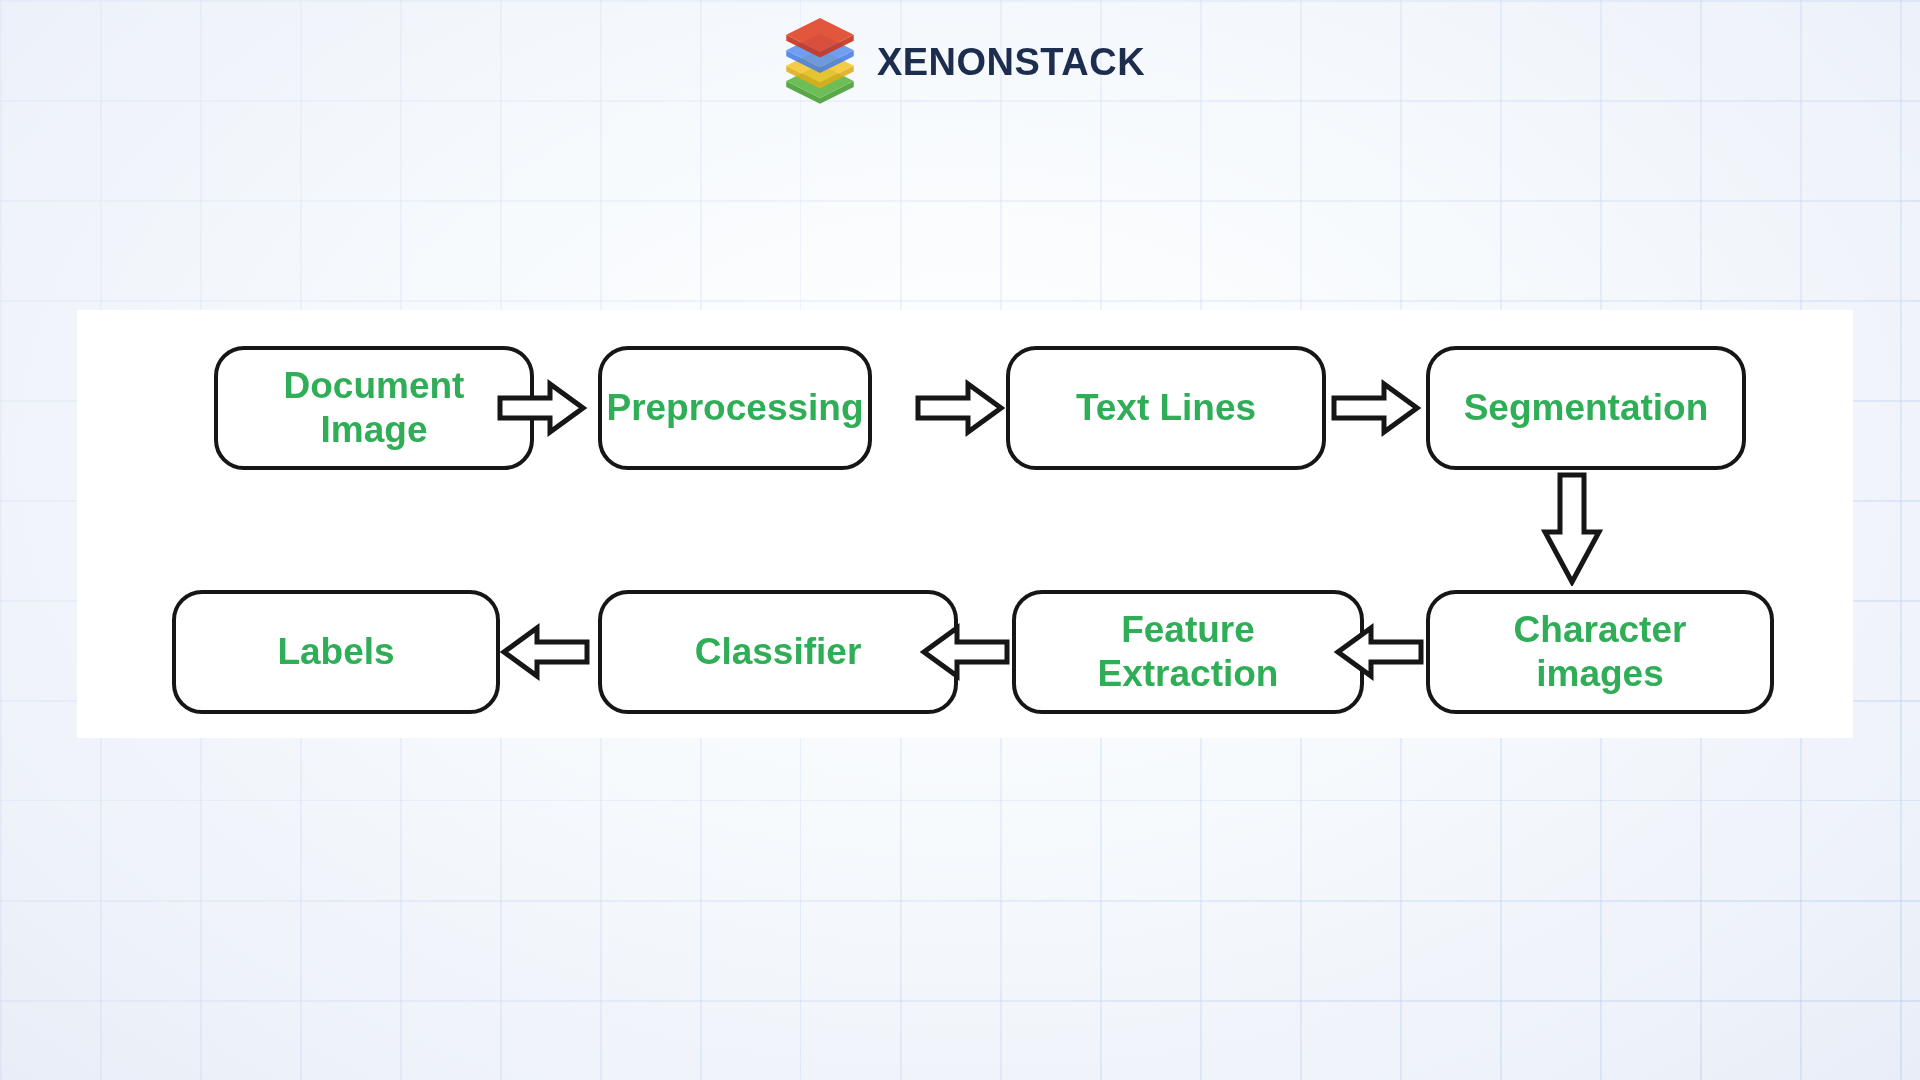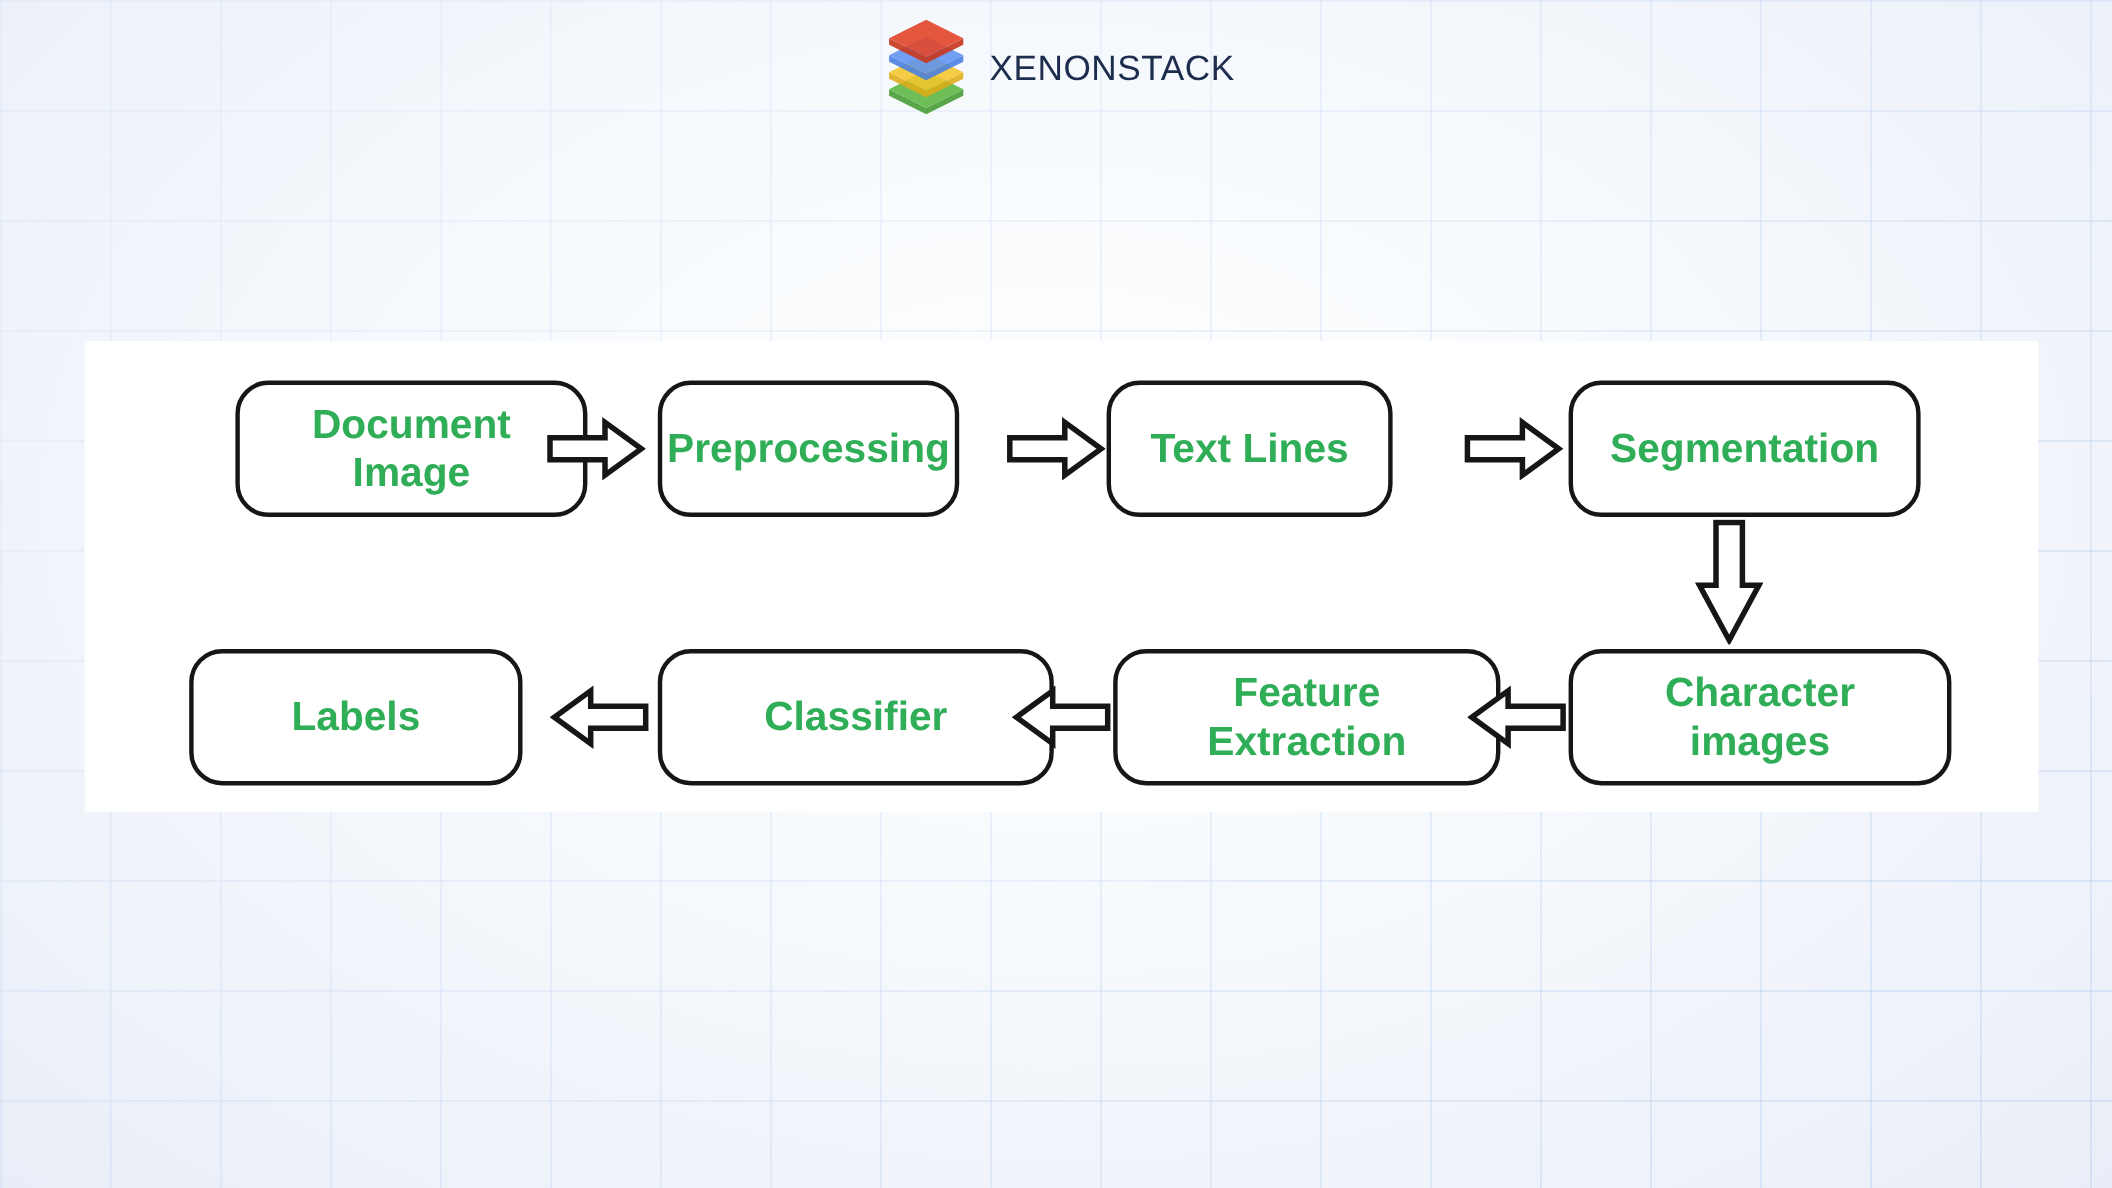--- a/index.html
+++ b/index.html
@@ -18,21 +18,21 @@
             mask-image:linear-gradient(135deg, rgba(0,0,0,.25) 0%, rgba(0,0,0,.45) 40%, rgba(0,0,0,.85) 100%);
   }
 
   
   .logo{
     position:absolute;top:18px;left:0;right:0;z-index:2;
     display:flex;align-items:center;justify-content:center;gap:12px;
   }
   .logo-icon{width:90px;height:88px;display:block;}
   .logo-word{
-    font-size:32px;font-weight:400;letter-spacing:0.5px;
+    font-size:38px;font-weight:700;letter-spacing:0.5px;
     color:var(--brand-navy,#1d2d4e);
   }
 
   
   .canvas{
     position:absolute;left:77px;top:310px;width:1776px;height:428px;
     background:#ffffff;z-index:1;
   }
 
   
@@ -40,26 +40,26 @@
     position:absolute;z-index:2;box-sizing:border-box;
     border:4px solid var(--ink,#161616);border-radius:30px;background:#fff;
     display:flex;align-items:center;justify-content:center;text-align:center;
     color:var(--green,#2fae57);font-size:37px;font-weight:700;line-height:1.18;
     white-space:pre-line;
   }
   .r1{top:346px;height:124px;}
   .r2{top:590px;height:124px;}
   .n1{left:172px;width:320px;margin-left:42px;}
   .n2{left:598px;width:274px;}
-  .n3{left:1006px;width:260px;}
+  .n3{left:1006px;width:320px;}
   .n4{left:1426px;width:320px;}
   .n5{left:1426px;width:348px;}
   .n6{left:1012px;width:352px;}
   .n7{left:598px;width:360px;}
-  .n8{left:172px;width:303px;}
+  .n8{left:172px;width:328px;}
 
   .arrow{position:absolute;z-index:2;}
   .arrow svg{display:block;width:100%;height:100%;}
   .a-r1{top:379px;width:90px;height:58px;}
   .a-r2{top:623px;width:90px;height:58px;}
   .a1{left:497px;}  .a2{left:915px;}  .a3{left:1331px;}
   .a5{left:1334px;} .a6{left:920px;}  .a7{left:500px;}
   .a4{left:1541px;top:472px;width:62px;height:114px;}
   .arrow polygon{fill:#ffffff;stroke:var(--ink,#161616);stroke-width:5;stroke-linejoin:miter;}
 </style>

